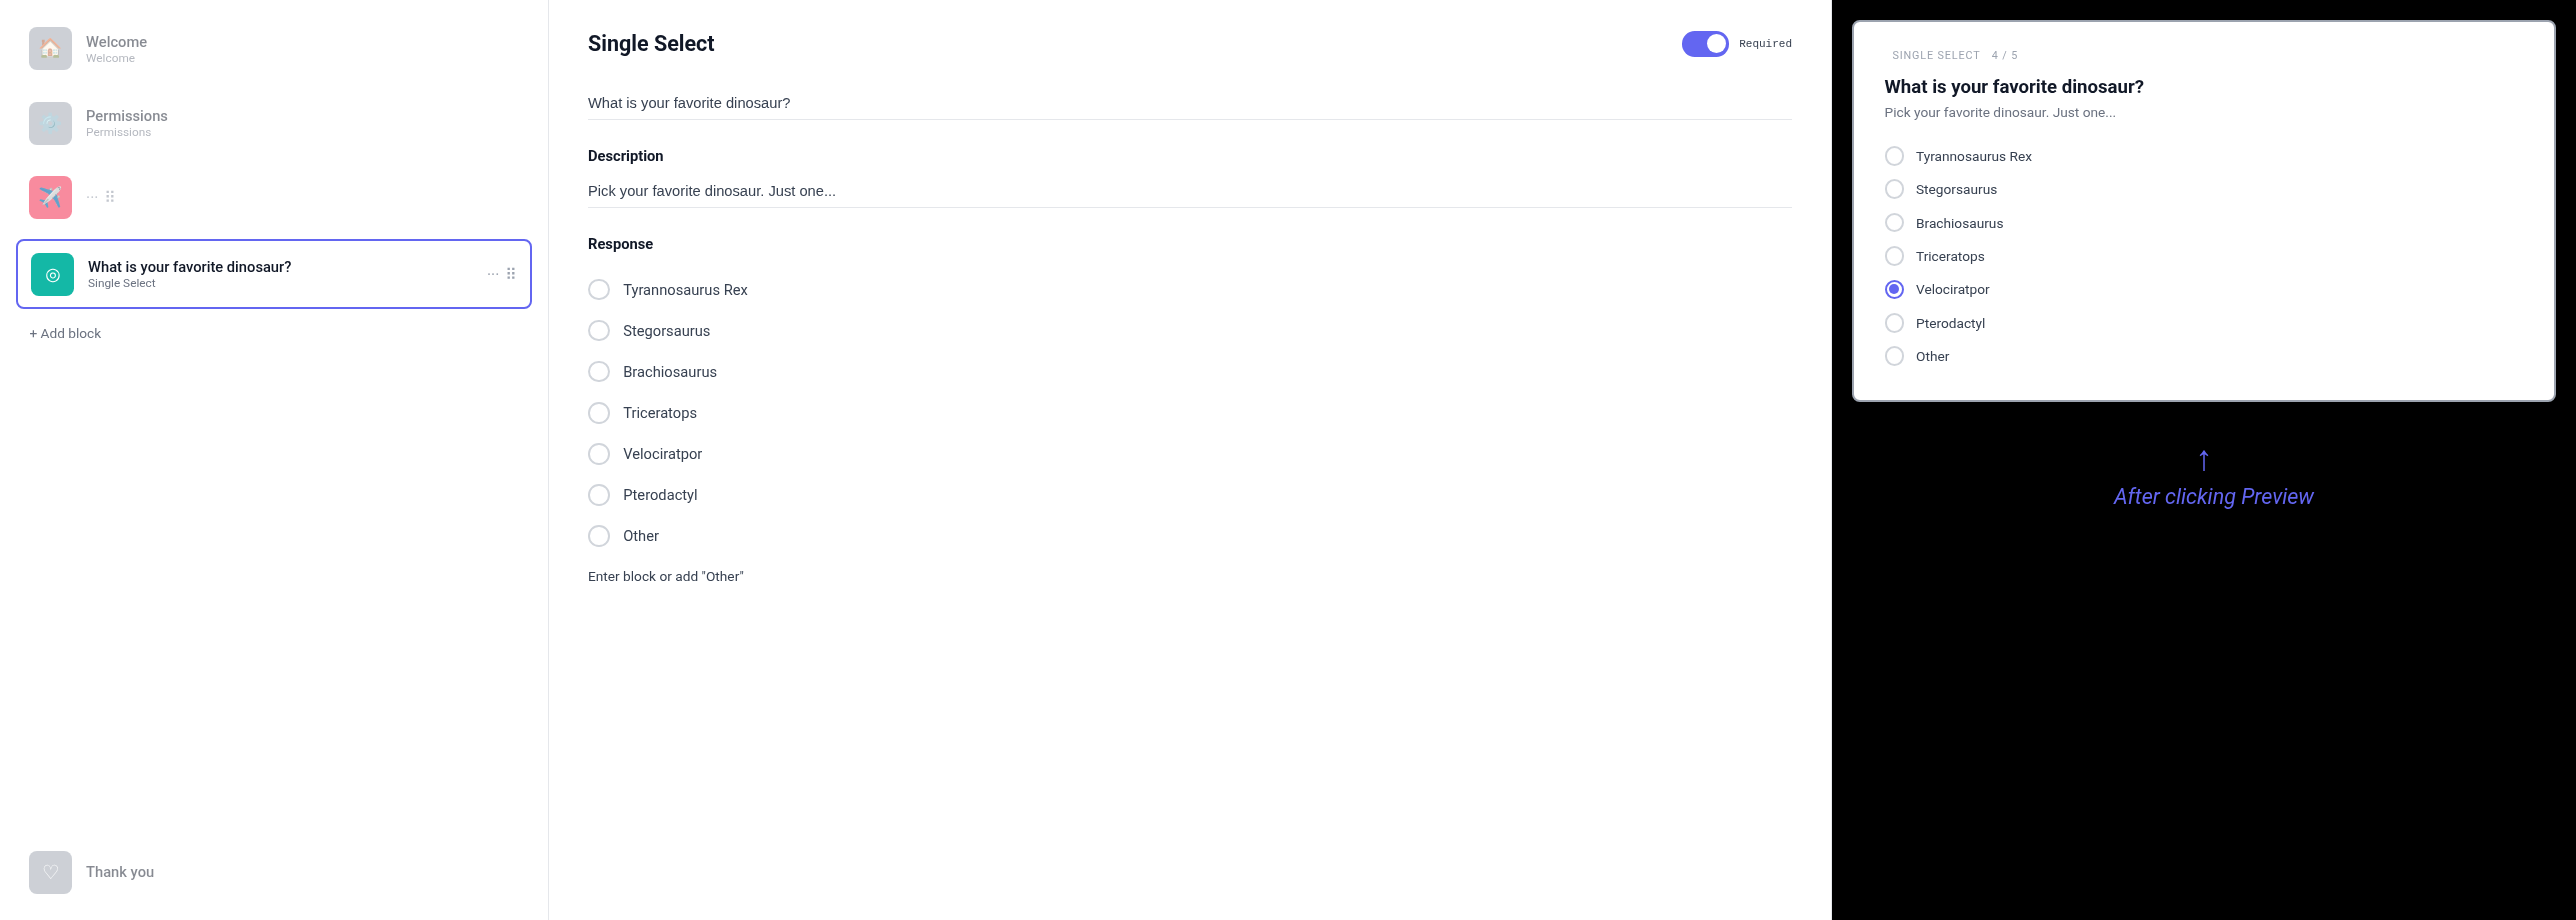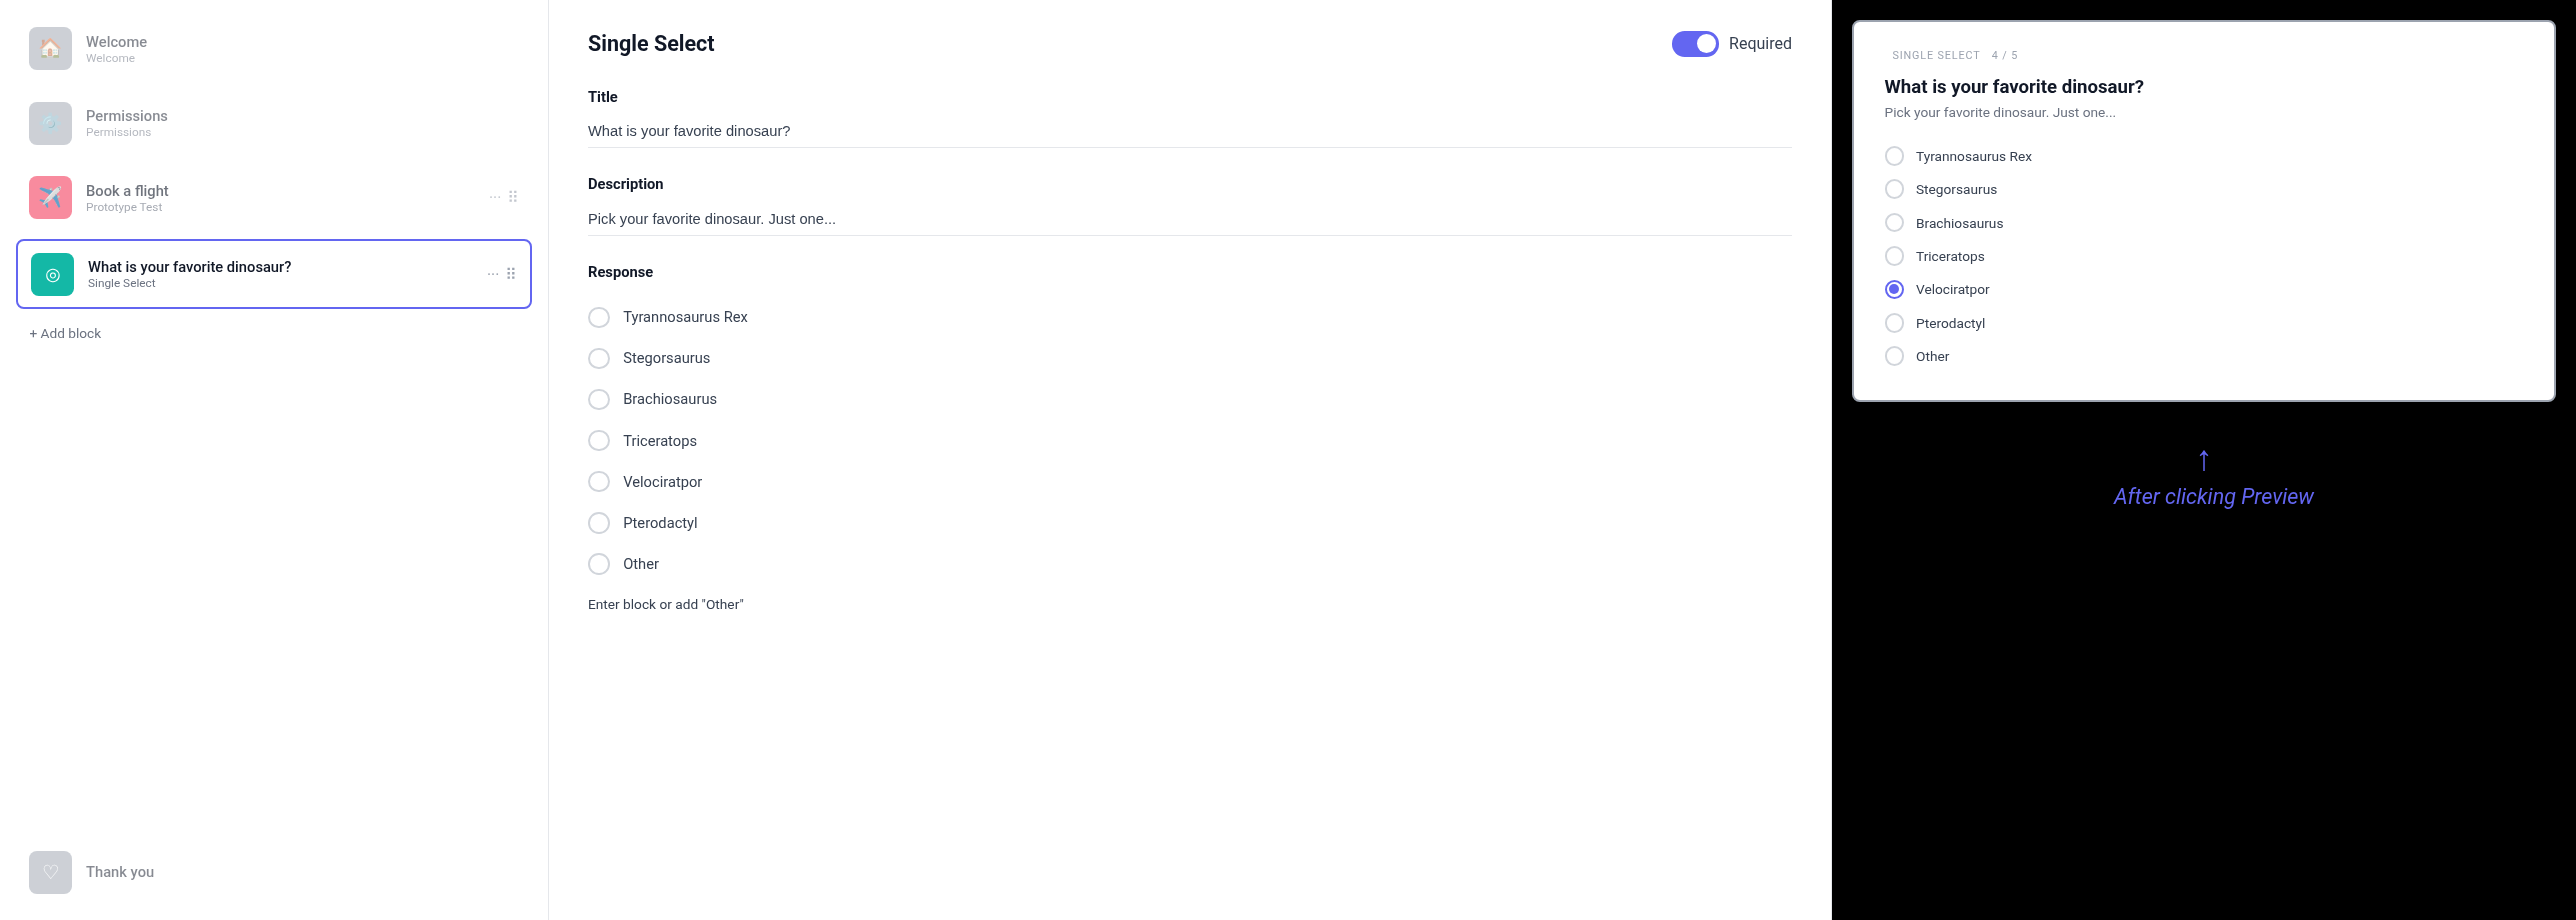--- a/index.html
+++ b/index.html
@@ -101,22 +101,23 @@
     .main-title {
       font-size: 21.5px;
       font-weight: 700;
       color: #111827;
     }
 
     .required-toggle {
       display: flex;
       align-items: center;
       gap: 10px;
-      font-size: 16px;
+      font-size: 11px;
       color: #374151;
+      font-family: Liberation Mono, monospace;
     }
 
     
     .toggle-switch {
       width: 47px;
       height: 25.5px;
       background: #6366f1;
       border-radius: 12.7px;
       position: relative;
       cursor: pointer;
@@ -311,24 +312,20 @@
   <div class="sidebar-item">
     <div class="sidebar-item-icon gray">⚙️</div>
     <div class="sidebar-item-text">
       <div class="sidebar-item-title">Permissions</div>
       <div class="sidebar-item-subtitle">Permissions</div>
     </div>
   </div>
 
   <div class="sidebar-item" style="opacity:0.6;">
     <div class="sidebar-item-icon pink">✈️</div>
-    <div class="sidebar-item-text">
-      <div class="sidebar-item-title">Book a flight</div>
-      <div class="sidebar-item-subtitle">Prototype Test</div>
-    </div>
     <div class="sidebar-item-actions">
       <span>···</span>
       <span>⠿</span>
     </div>
   </div>
 
   <div class="sidebar-item active">
     <div class="sidebar-item-icon teal" style="font-size:17.6px;">◎</div>
     <div class="sidebar-item-text">
       <div class="sidebar-item-title">What is your favorite dinosaur?</div>
@@ -357,21 +354,20 @@
 <div class="main-content">
   <div class="main-header">
     <h1 class="main-title">Single Select</h1>
     <div class="required-toggle">
       <div class="toggle-switch"></div>
       <span>Required</span>
     </div>
   </div>
 
   <div class="field-section">
-    <div class="field-label">Title</div>
     <input class="field-input" type="text" value="What is your favorite dinosaur?" style="">
   </div>
 
   <div class="field-section">
     <div class="field-label">Description</div>
     <input class="field-input" type="text" value="Pick your favorite dinosaur. Just one..." style="">
   </div>
 
   <div class="response-section">
     <div class="response-label">Response</div>

